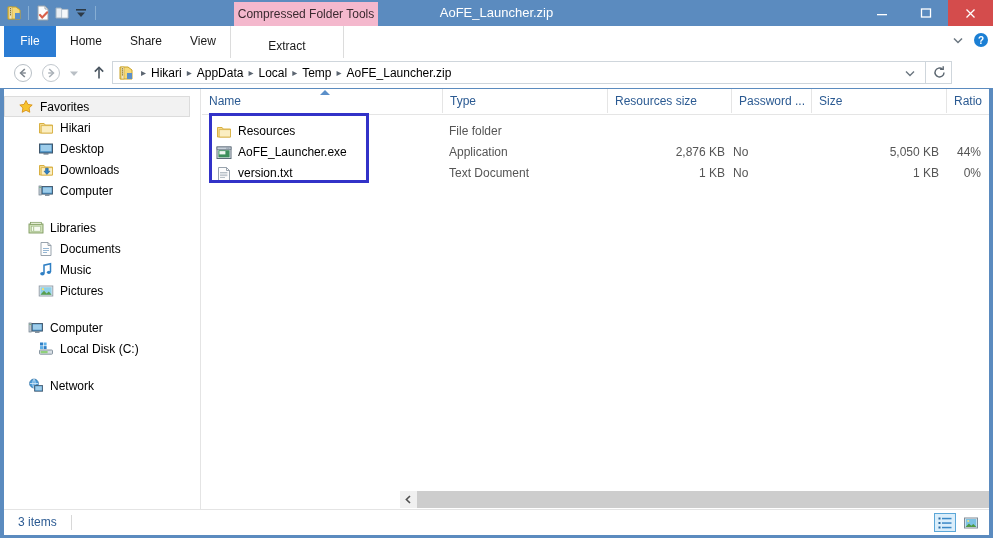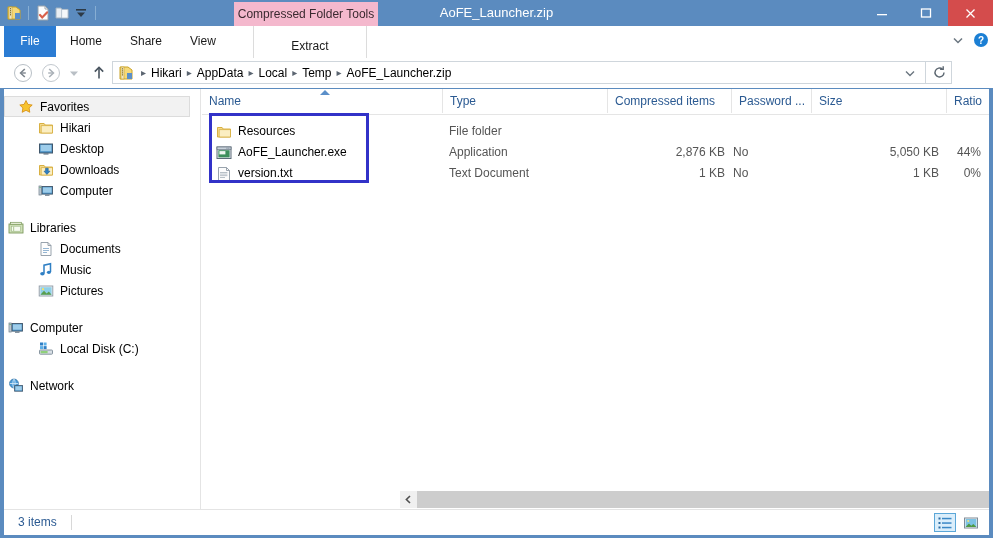--- a/index.html
+++ b/index.html
@@ -55,21 +55,21 @@
     position: absolute; left: 0; top: 26px; width: 993px; height: 32px;
     background: #fff;
   }
   #tabrow { position: absolute; left: 4px; top: 0; height: 31px; width: 993px; display: flex; }
   .tab {
     height: 31px; line-height: 31px; padding: 0 14px; font-size: 12px; color: #1a1a1a;
     text-align: center;
   }
   .tab.file { background: #2b7cd3; color: #fff; width: 52px; padding: 0; }
   .tab.ctxtab { border-left: 1px solid #dcdcdc; border-right: 1px solid #dcdcdc;
-     background: #fff; width: 102px; padding: 5px; margin-left: 23px; }
+     background: #fff; width: 102px; padding: 5px; }
   #ribbon-right {
     position: absolute; right: 4px; top: 0; height: 31px;
     display: flex; align-items: center; gap: 8px;
   }
   #ribbon-bottom-line {
     position: absolute; left: 0; top: 57px; width: 993px; height: 1px; background: #dcdcdc;
   }
 
   
   #addrbar {
@@ -108,21 +108,21 @@
   }
   #sidebar {
     position: absolute; left: 0; top: 0; width: 197px; height: 420px;
     background: #fff; padding-top: 7px; box-sizing: border-box;
     border-right: 1px solid #e4e4e4;
   }
   .nav-item {
     height: 21px; display: flex; align-items: center; font-size: 12px; color: #000;
     padding-left: 14px;
   }
-  .nav-item.root { padding-left: 4px; }
+  .nav-item.root { padding-left: 24px; }
   .nav-item.child { padding-left: 34px; }
   .nav-item.selected {
     background: #f2f2f2; border: 1px solid #dcdcdc; box-sizing: border-box;
     padding-left: 13px; width: 186px;
   }
   .nav-spacer { height: 16px; }
   .ni-icon { width: 16px; height: 16px; margin-right: 6px; flex: none; position: relative; }
   .ni-label { white-space: nowrap; }
 
   
@@ -498,21 +498,21 @@
 
       <div id="colheaders">
         <div id="sortmark"></div>
         <div class="colh" style="left:0; width:240px;">
           <span class="cl">Name</span>
         </div>
         <div class="colh sep" style="left:240px; width:165px;">
           <span class="cl">Type</span>
         </div>
         <div class="colh sep" style="left:405px; width:124px;">
-          <span class="cl">Compressed items</span>
+          <span class="cl">Resources size</span>
         </div>
         <div class="colh sep" style="left:529px; width:80px;">
           <span class="cl">Password ...</span>
         </div>
         <div class="colh sep" style="left:609px; width:135px;">
           <span class="cl">Size</span>
         </div>
         <div class="colh sep" style="left:744px; width:43px;">
           <span class="cl">Ratio</span>
         </div>

